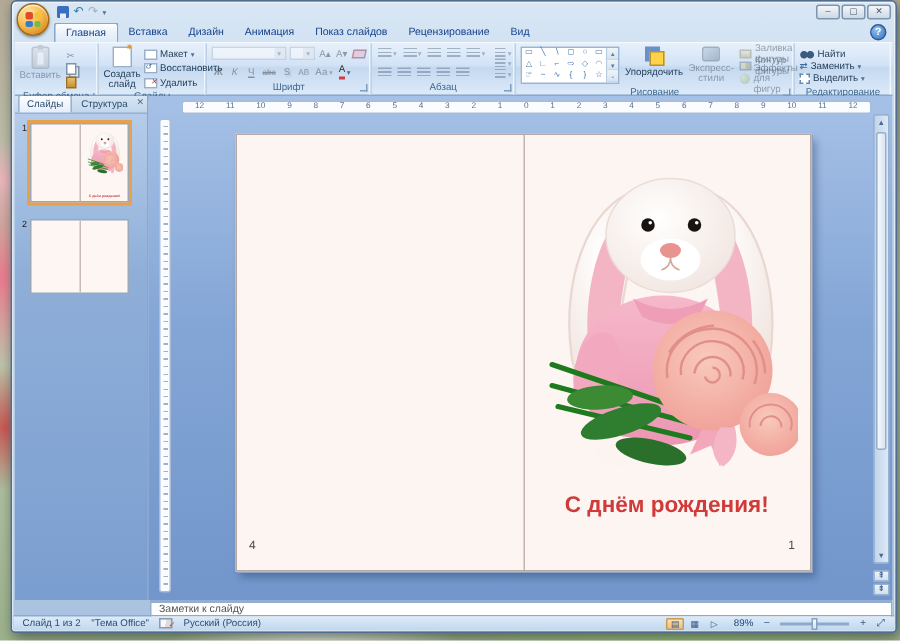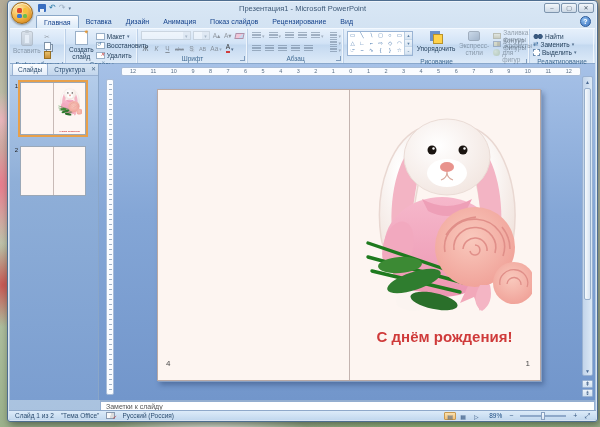--- a/index.html
+++ b/index.html
@@ -215,21 +215,20 @@
           <i style="background:#3a78d0"></i>
           <i style="background:#6bbf4a"></i>
       </div>
     </div>
     <div class="qat">
       <span class="ic-save"></span>
       <span class="uglyph">↶</span>
       <span class="uglyph dis">↷</span>
       <span class="caret5">▾</span>
     </div>
-    <div class="title">Презентация1 - Microsoft PowerPoint</div>
     <div class="winbtns">
       <span class="wb">–</span>
       <span class="wb">▢</span>
       <span class="wb">✕</span>
     </div>
   </div>
 
   <div class="tabrow">
     <span class="tab active">Главная</span>
     <span class="tab">Вставка</span>

